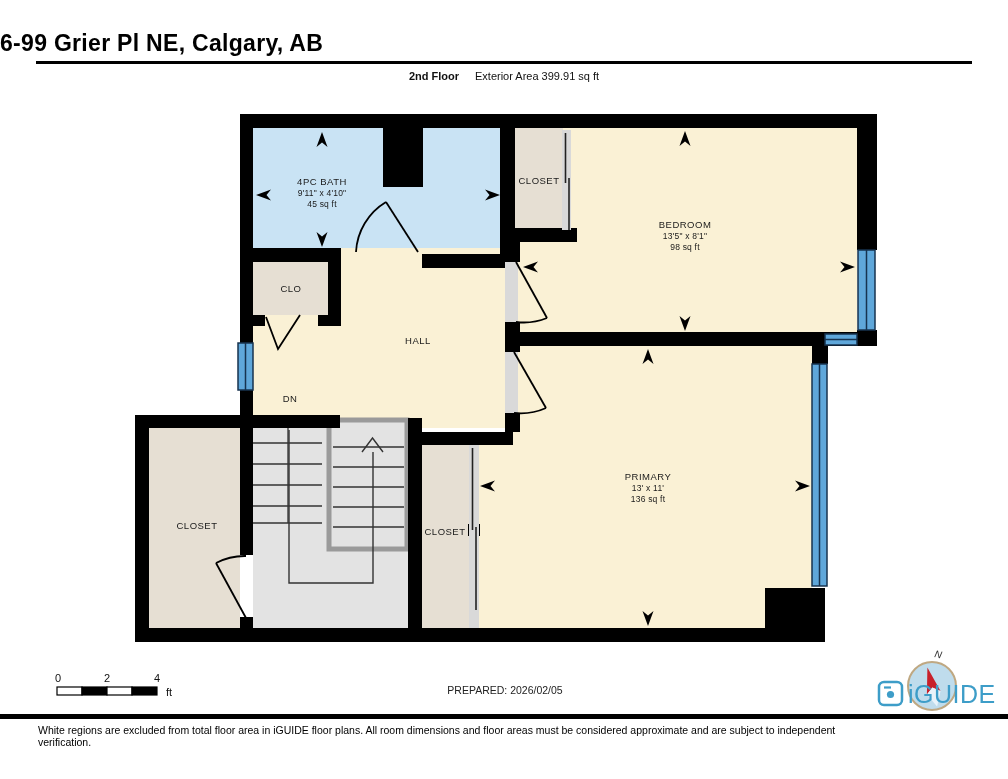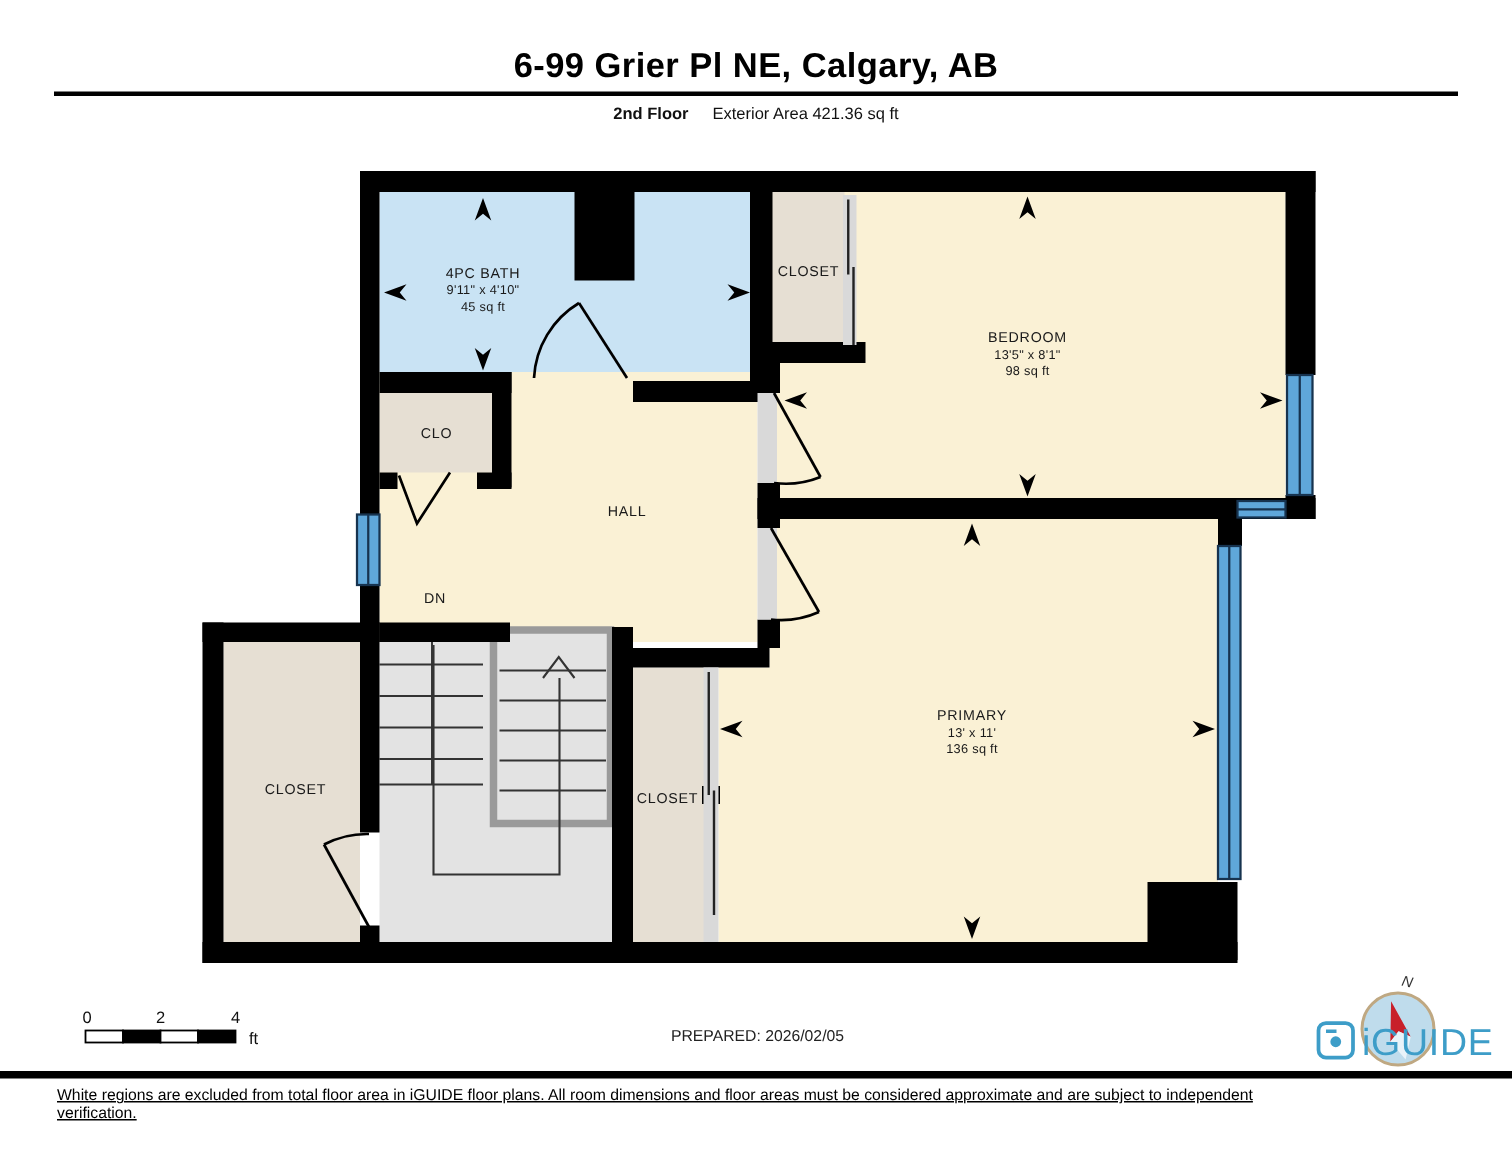--- a/index.html
+++ b/index.html
@@ -1,23 +1,23 @@
 <!DOCTYPE html>
 <html><head>
 <meta charset="utf-8">
 <style>
   html,body{margin:0;padding:0;}
   body{width:1008px;height:779px;position:relative;background:#fff;font-family:"Liberation Sans",sans-serif;overflow:hidden;}
-  .title{position:absolute;top:30px;left:0;width:1008px;text-align:center;font-size:23px;font-weight:bold;letter-spacing:.3px;color:#000;}
+  .title{position:absolute;top:30px;left:0;width:1008px;font-size:23px;font-weight:bold;letter-spacing:.3px;color:#000;}
   .title-rule{position:absolute;top:61px;left:36px;width:936px;height:3px;background:#000;}
   .subtitle{position:absolute;top:70px;left:0;width:1008px;text-align:center;font-size:11px;color:#111;}
   .subtitle .floor{font-weight:bold;margin-right:16px;}
   .plan-svg{position:absolute;left:0;top:0;}
   .footer-line{position:absolute;top:714px;left:0;width:1008px;height:5px;background:#000;}
-  .disclaimer{position:absolute;top:724px;left:38px;width:810px;font-size:10.5px;color:#000;text-decoration:underline;}
+  .disclaimer{position:absolute;top:724px;left:38px;width:810px;font-size:10.5px;color:#000;}
   .logo-wrap{position:absolute;top:677px;left:876px;}
   
   .wall{fill:#000;}
   .tread{stroke:#333;stroke-width:1.3;}
   .walkline{stroke:#333;stroke-width:1.4;fill:none;}
   .door{stroke:#000;stroke-width:1.8;fill:none;}
   .slider{stroke:#222;stroke-width:1.6;}
   .thresh{fill:#d9d9d9;}
   .winframe{stroke:#17334f;stroke-width:1.5;}
   .winline{stroke:#17334f;stroke-width:1.5;}
@@ -29,21 +29,21 @@
   .prepared{font:10.5px "Liberation Sans",sans-serif;fill:#222;text-anchor:middle;}
   .north{font:italic 10px "Liberation Sans",sans-serif;fill:#333;}
   .logo-text{font:25px "Liberation Sans",sans-serif;letter-spacing:.5px;}
 </style>
 </head>
 <body>
 
 <div class="title">6-99 Grier Pl NE, Calgary, AB</div>
 <div class="title-rule"></div>
 <div class="subtitle">
-  <span class="floor">2nd Floor</span><span>Exterior Area 421.36 sq ft</span>
+  <span class="floor">2nd Floor</span><span>Exterior Area 399.91 sq ft</span>
 </div>
 
 <svg class="plan-svg" width="1008" height="779" viewBox="0 0 1008 779" xmlns="http://www.w3.org/2000/svg">
 
   <g>
     <rect x="253" y="128" width="259" height="128" fill="#c9e3f4"></rect>
     <rect x="513" y="128" width="344" height="204" fill="#faf1d5"></rect>
     <rect x="253" y="248" width="252" height="180" fill="#faf1d5"></rect>
     <rect x="513" y="346" width="299" height="282" fill="#faf1d5"></rect>
     <rect x="479" y="445" width="40" height="183" fill="#faf1d5"></rect>

